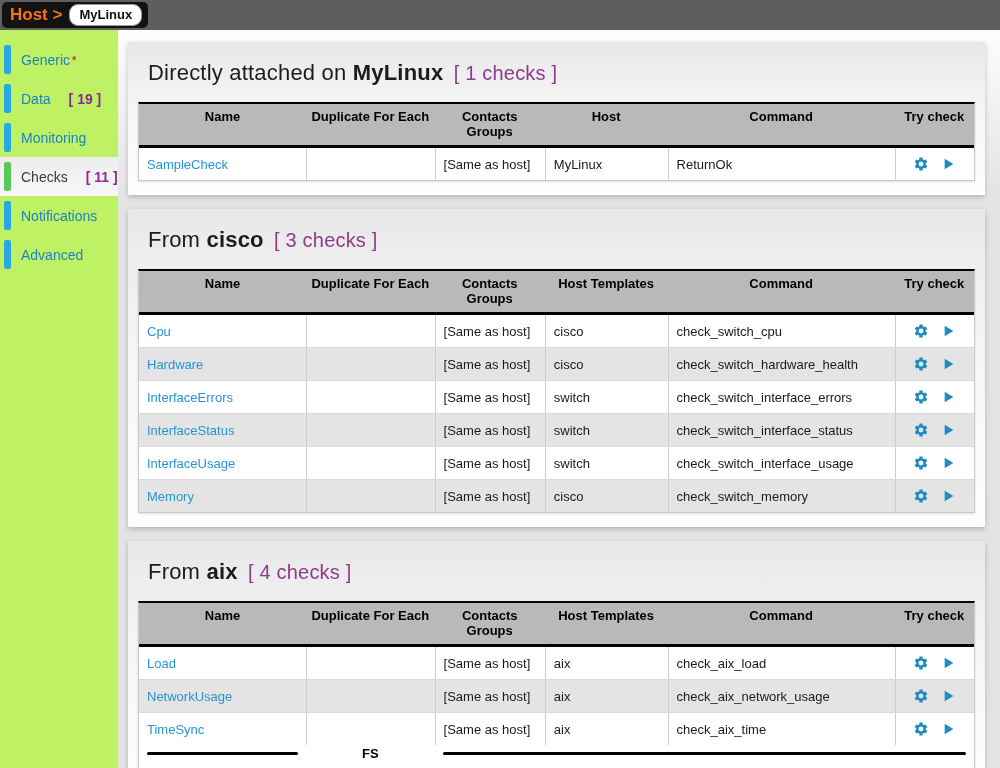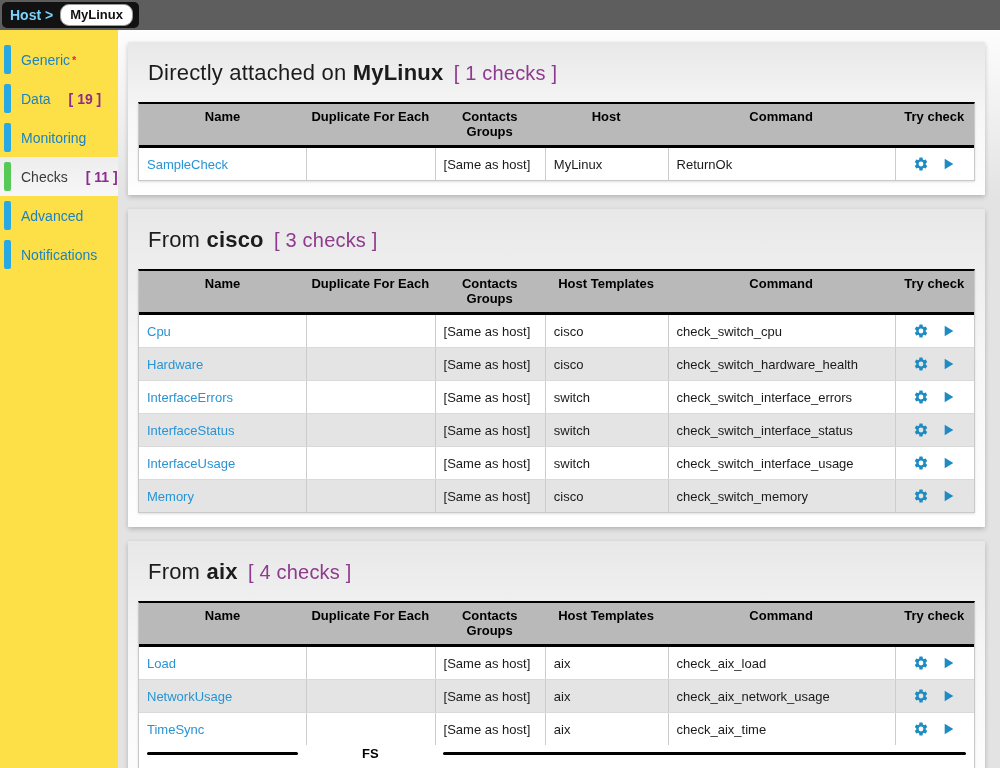--- a/index.html
+++ b/index.html
@@ -4,27 +4,27 @@
 <style>
   * { box-sizing: border-box; margin: 0; padding: 0; }
   html,body { width:1000px; height:768px; overflow:hidden;
     font-family:"Liberation Sans", sans-serif; background:#e3e3e3; }
 
   
   .topbar { height:30px; background:#5e5e5e; position:relative; }
   .host-tab { position:absolute; left:2px; top:2px; height:26px;
     background:#121212; border-radius:5px; display:inline-flex;
     align-items:center; padding:0 6px 0 8px; gap:7px; }
-  .host-label { color:#7dd3fc; font-weight:bold; font-size:14px; }
+  .host-label { color:#f97316; font-weight:bold; font-size:17px; }
   .host-badge { background:#fff; color:#101010; font-weight:bold; font-size:13px;
     border:1px solid #9a9a9a; border-radius:9px; padding:2px 9px 3px; cursor:pointer; }
 
   
   .layout { display:flex; height:738px; }
-  .sidebar { width:118px; background:#fde047; padding-top:10px; flex:none; }
+  .sidebar { width:118px; background:#bef264; padding-top:10px; flex:none; }
   .side-item { display:flex; align-items:center; height:39px; cursor:pointer; }
   .side-item .accent { width:7px; height:29px; border-radius:2px;
     background:#29a9e1; margin:0 10px 0 4px; flex:none; }
   .side-item .side-label { font-size:14px; color:#1d82c4; }
   .side-item.selected { background:linear-gradient(180deg,#ededed,#f7f7f7); }
   .side-item.selected .accent { background:#57c957; }
   .side-item.selected .side-label { color:#3a3a3a; }
   .side-mark { color:#e03030; font-size:11px; font-weight:bold;
     vertical-align:super; margin-left:2px; }
   .side-count { color:#8e2a8e; font-weight:bold; font-size:14px; margin-left:18px; }
@@ -104,26 +104,26 @@
   </div>
 
   <div class="side-item selected">
     <span class="accent"></span>
     <span class="side-label">Checks</span>
   <span class="side-count">[ 11 ]</span>
       </div>
 
   <div class="side-item">
     <span class="accent"></span>
+    <span class="side-label">Notifications</span>
+  </div>
+
+  <div class="side-item">
+    <span class="accent"></span>
     <span class="side-label">Advanced</span>
-  </div>
-
-  <div class="side-item">
-    <span class="accent"></span>
-    <span class="side-label">Notifications</span>
   </div>
 </nav>
   <main class="content">
     <div id="sections">
   <section class="panel">
     <h2 class="panel-title">
       <span class="t-prefix">Directly attached on</span>
       <span class="t-bold">MyLinux</span>
       <span class="t-count">[ 1 checks ]</span>
     </h2>

